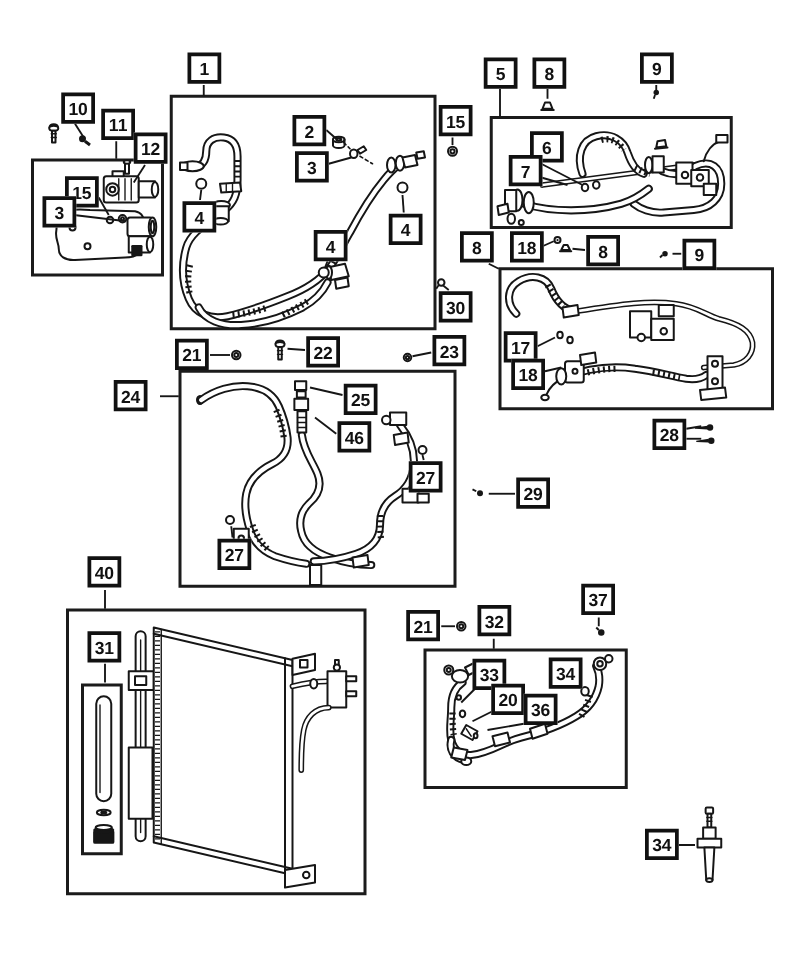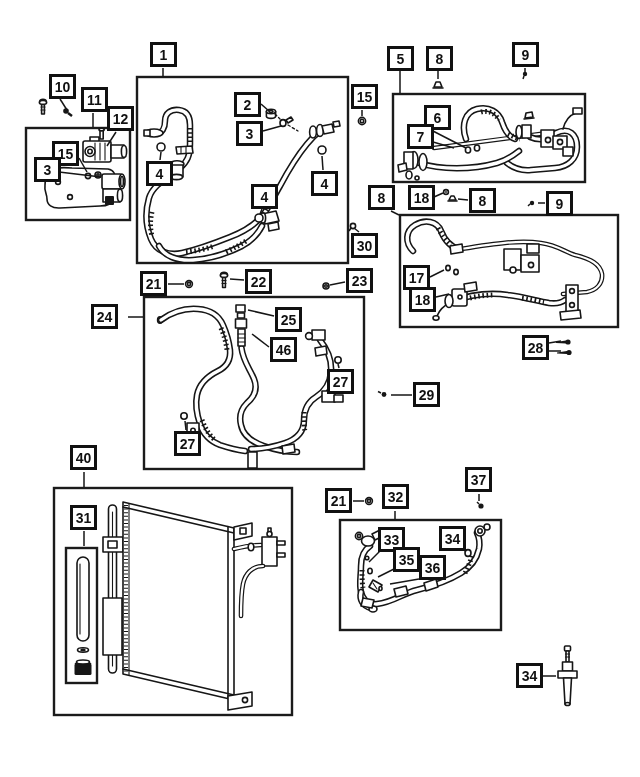--- a/index.html
+++ b/index.html
@@ -447,17 +447,17 @@
   <div class="callout" style="left:174px;top:431px">27</div>
   <div class="callout" style="left:522px;top:335px">28</div>
   <div class="callout" style="left:413px;top:382px">29</div>
   <div class="callout" style="left:70px;top:445px">40</div>
   <div class="callout" style="left:70px;top:505px">31</div>
   <div class="callout" style="left:325px;top:488px">21</div>
   <div class="callout" style="left:382px;top:484px">32</div>
   <div class="callout" style="left:465px;top:467px">37</div>
   <div class="callout" style="left:378px;top:527px">33</div>
   <div class="callout" style="left:439px;top:526px">34</div>
-  <div class="callout" style="left:393px;top:547px">35</div>
+  <div class="callout" style="left:393px;top:547px">20</div>
   <div class="callout" style="left:419px;top:555px">36</div>
   <div class="callout" style="left:516px;top:663px">34</div>
 
 </div>
 
 </body></html>

